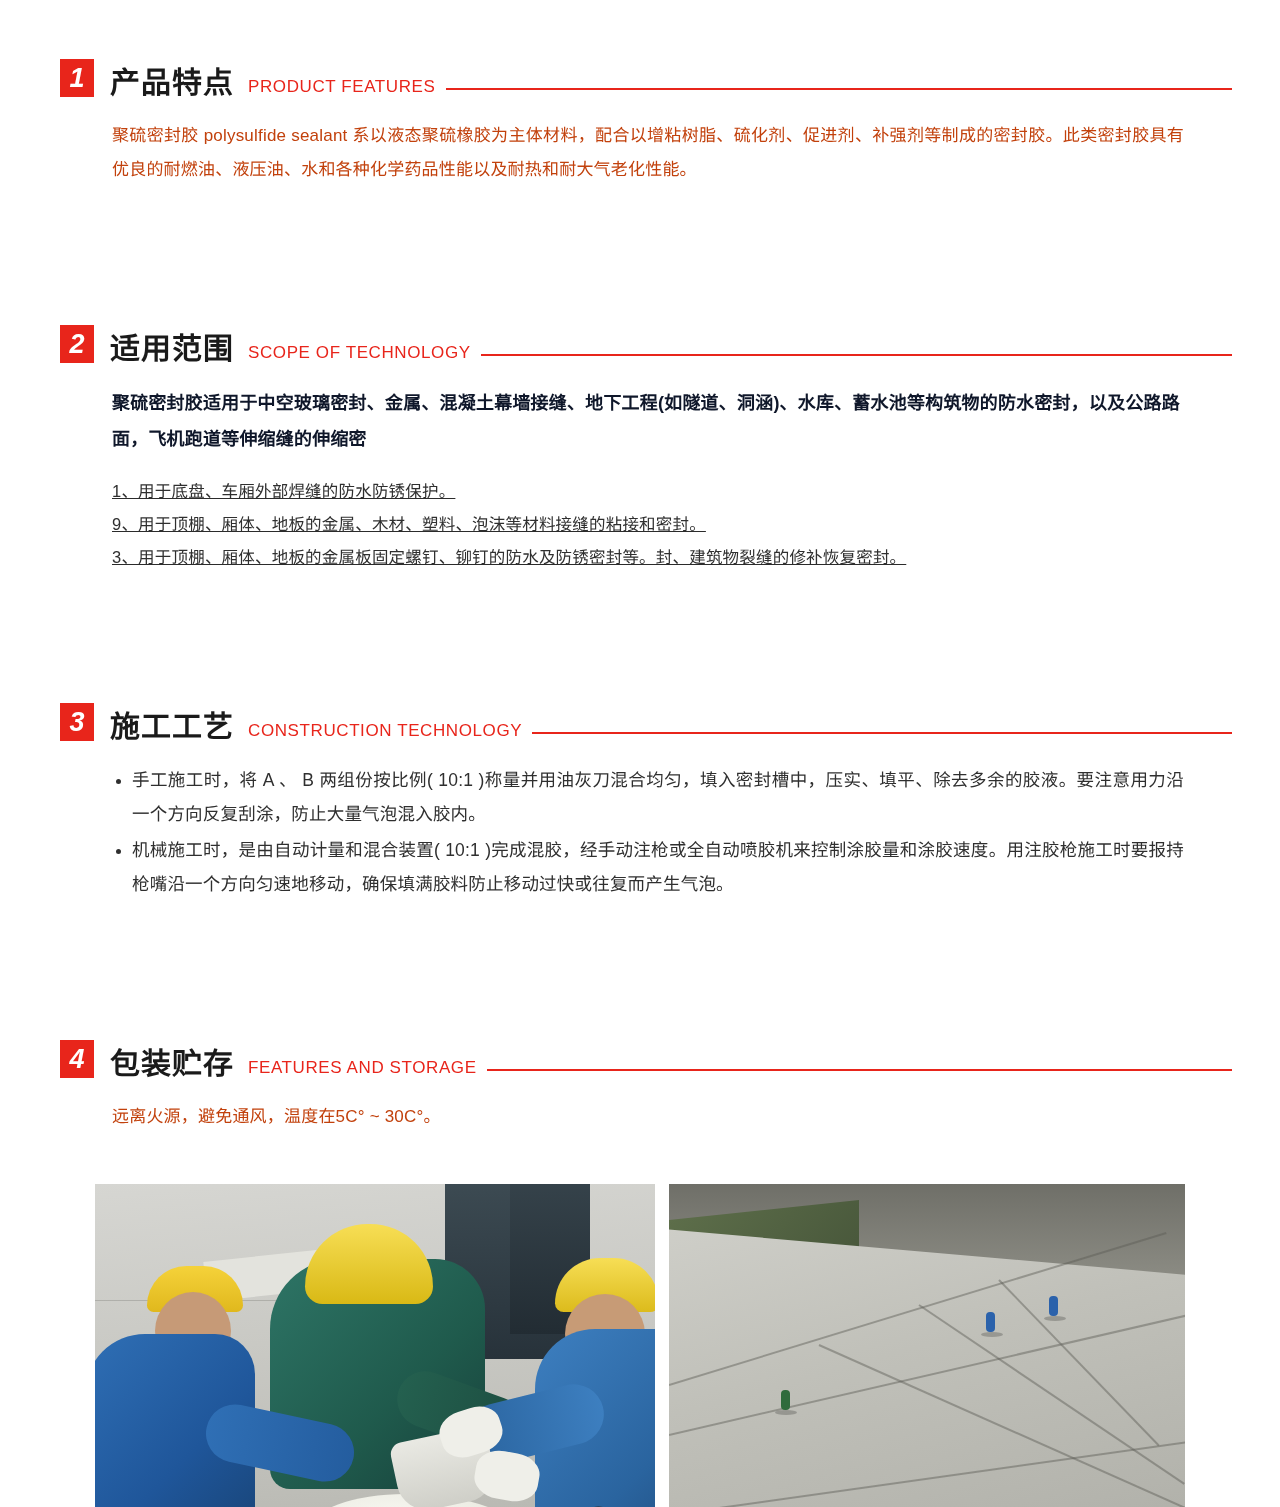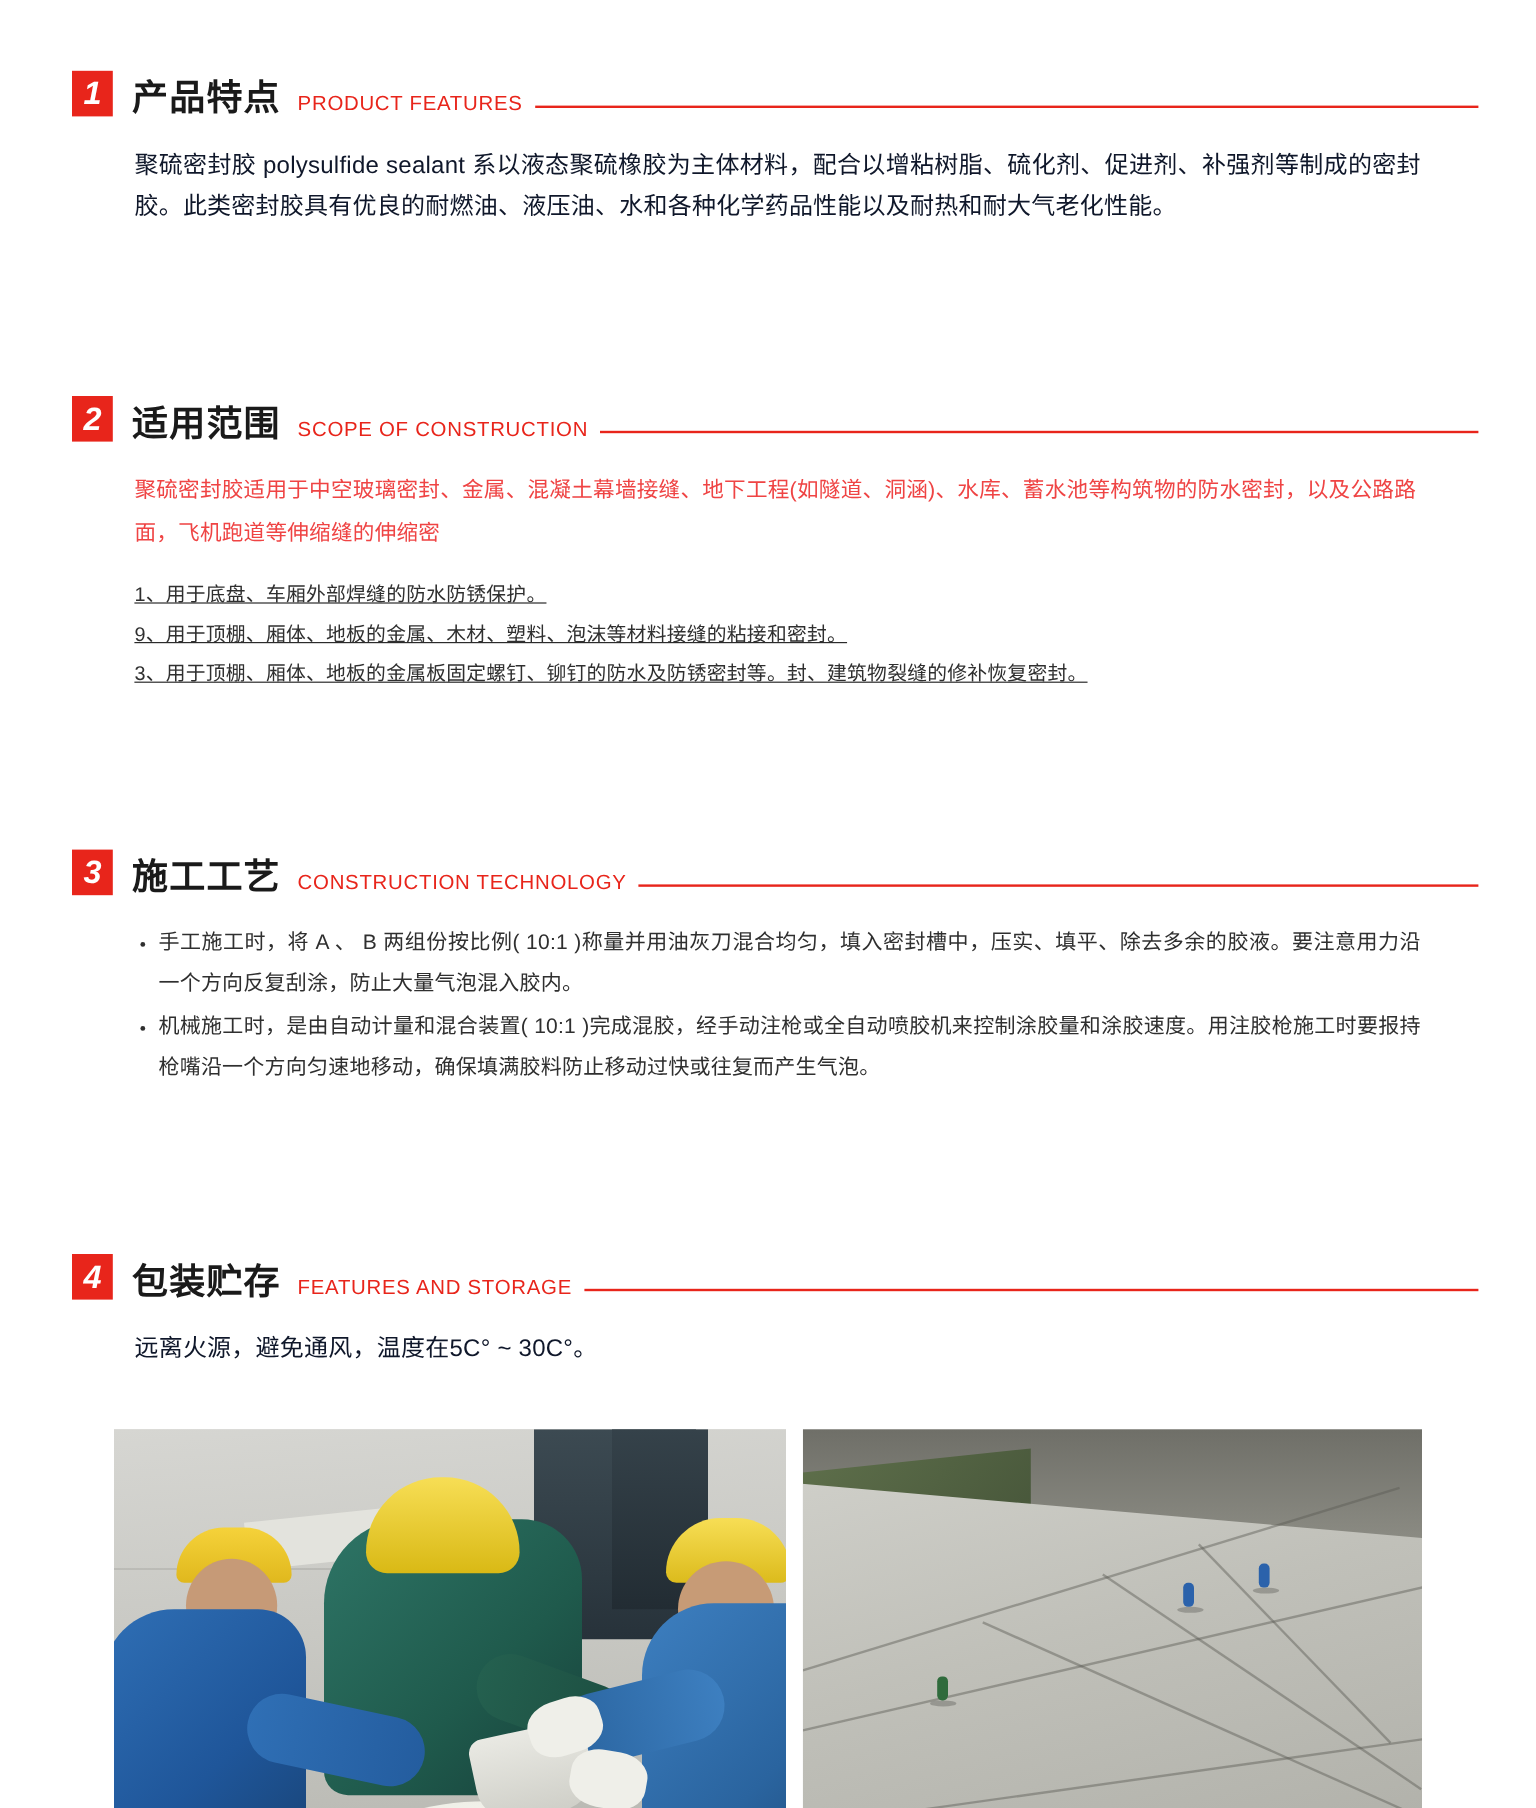--- a/index.html
+++ b/index.html
@@ -78,31 +78,31 @@
     min-width: 20px;
   }
 
   
   .sec-body {
     padding-left: 112px;
     padding-right: 96px;
     margin-top: 18px;
   }
   .para {
-    font-size: 20px;
+    font-size: 17px;
     line-height: 34px;
-    color: #0f172a;
+    color: #c2410c;
     text-align: justify;
     letter-spacing: 0.2px;
   }
   .para-bold {
     font-size: 18px;
     line-height: 36px;
-    font-weight: normal;
-    color: #ef4444;
+    font-weight: bold;
+    color: #0f172a;
     letter-spacing: 0.2px;
   }
   .list-plain {
     margin: 6px 0 0 0;
     padding: 0;
     list-style: none;
     text-decoration: underline;
   }
   .list-plain li {
     font-size: 16.5px;
@@ -348,21 +348,21 @@
     </div>
     <div class="sec-body">
       <p class="para">聚硫密封胶 polysulfide sealant 系以液态聚硫橡胶为主体材料，配合以增粘树脂、硫化剂、促进剂、补强剂等制成的密封胶。此类密封胶具有优良的耐燃油、液压油、水和各种化学药品性能以及耐热和耐大气老化性能。</p>
     </div>
   </section>
 
   <section class="section sec-2">
     <div class="sec-head">
       <div class="num-badge">2</div>
       <div class="title-cn">适用范围</div>
-      <div class="title-en">SCOPE OF CONSTRUCTION</div>
+      <div class="title-en">SCOPE OF TECHNOLOGY</div>
       <div class="head-rule"></div>
     </div>
     <div class="sec-body">
       <p class="para-bold">聚硫密封胶适用于中空玻璃密封、金属、混凝土幕墙接缝、地下工程(如隧道、洞涵)、水库、蓄水池等构筑物的防水密封，以及公路路面，飞机跑道等伸缩缝的伸缩密</p>
       <ul class="list-plain">
         <li>1、用于底盘、车厢外部焊缝的防水防锈保护。</li>
         <li>9、用于顶棚、厢体、地板的金属、木材、塑料、泡沫等材料接缝的粘接和密封。</li>
         <li>3、用于顶棚、厢体、地板的金属板固定螺钉、铆钉的防水及防锈密封等。封、建筑物裂缝的修补恢复密封。</li>
       </ul>
     </div>

